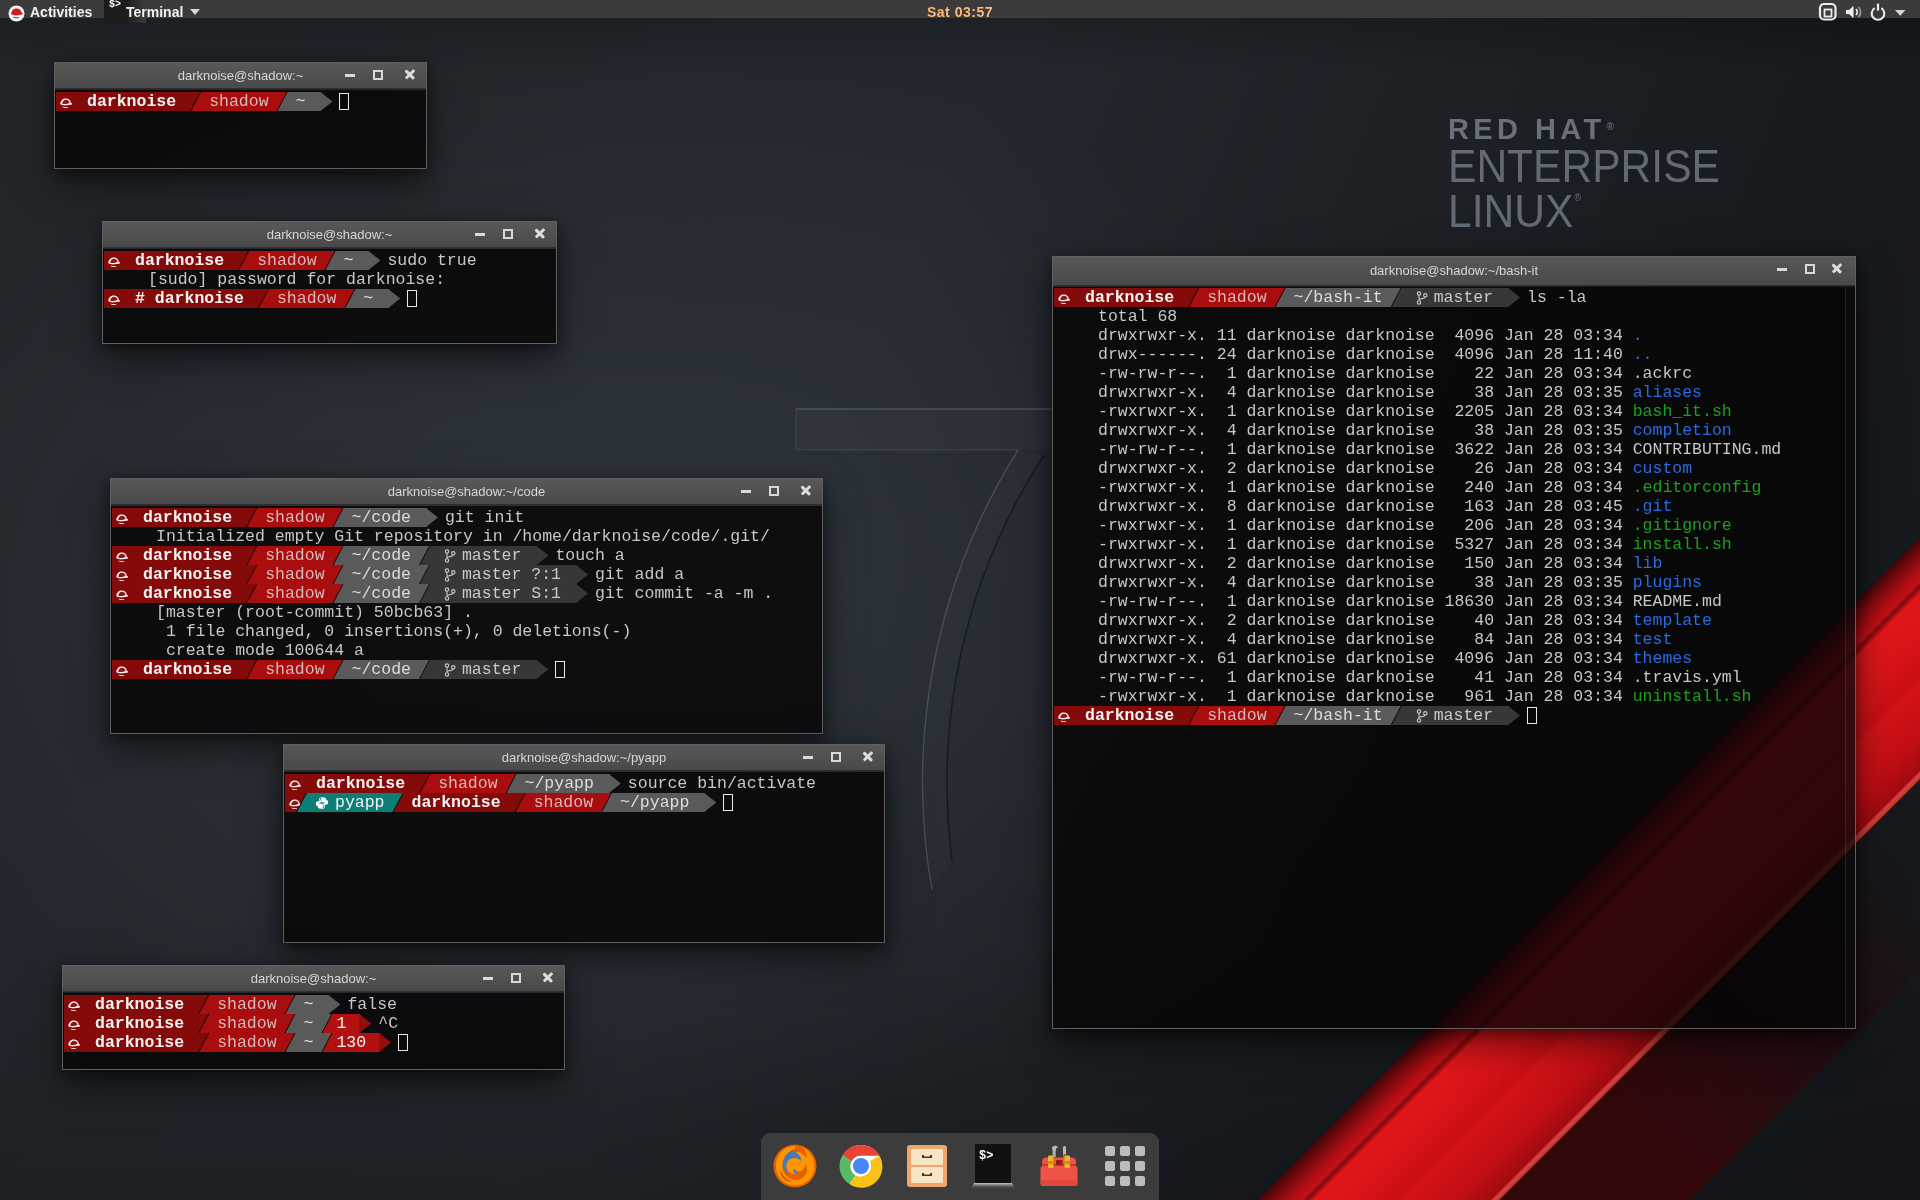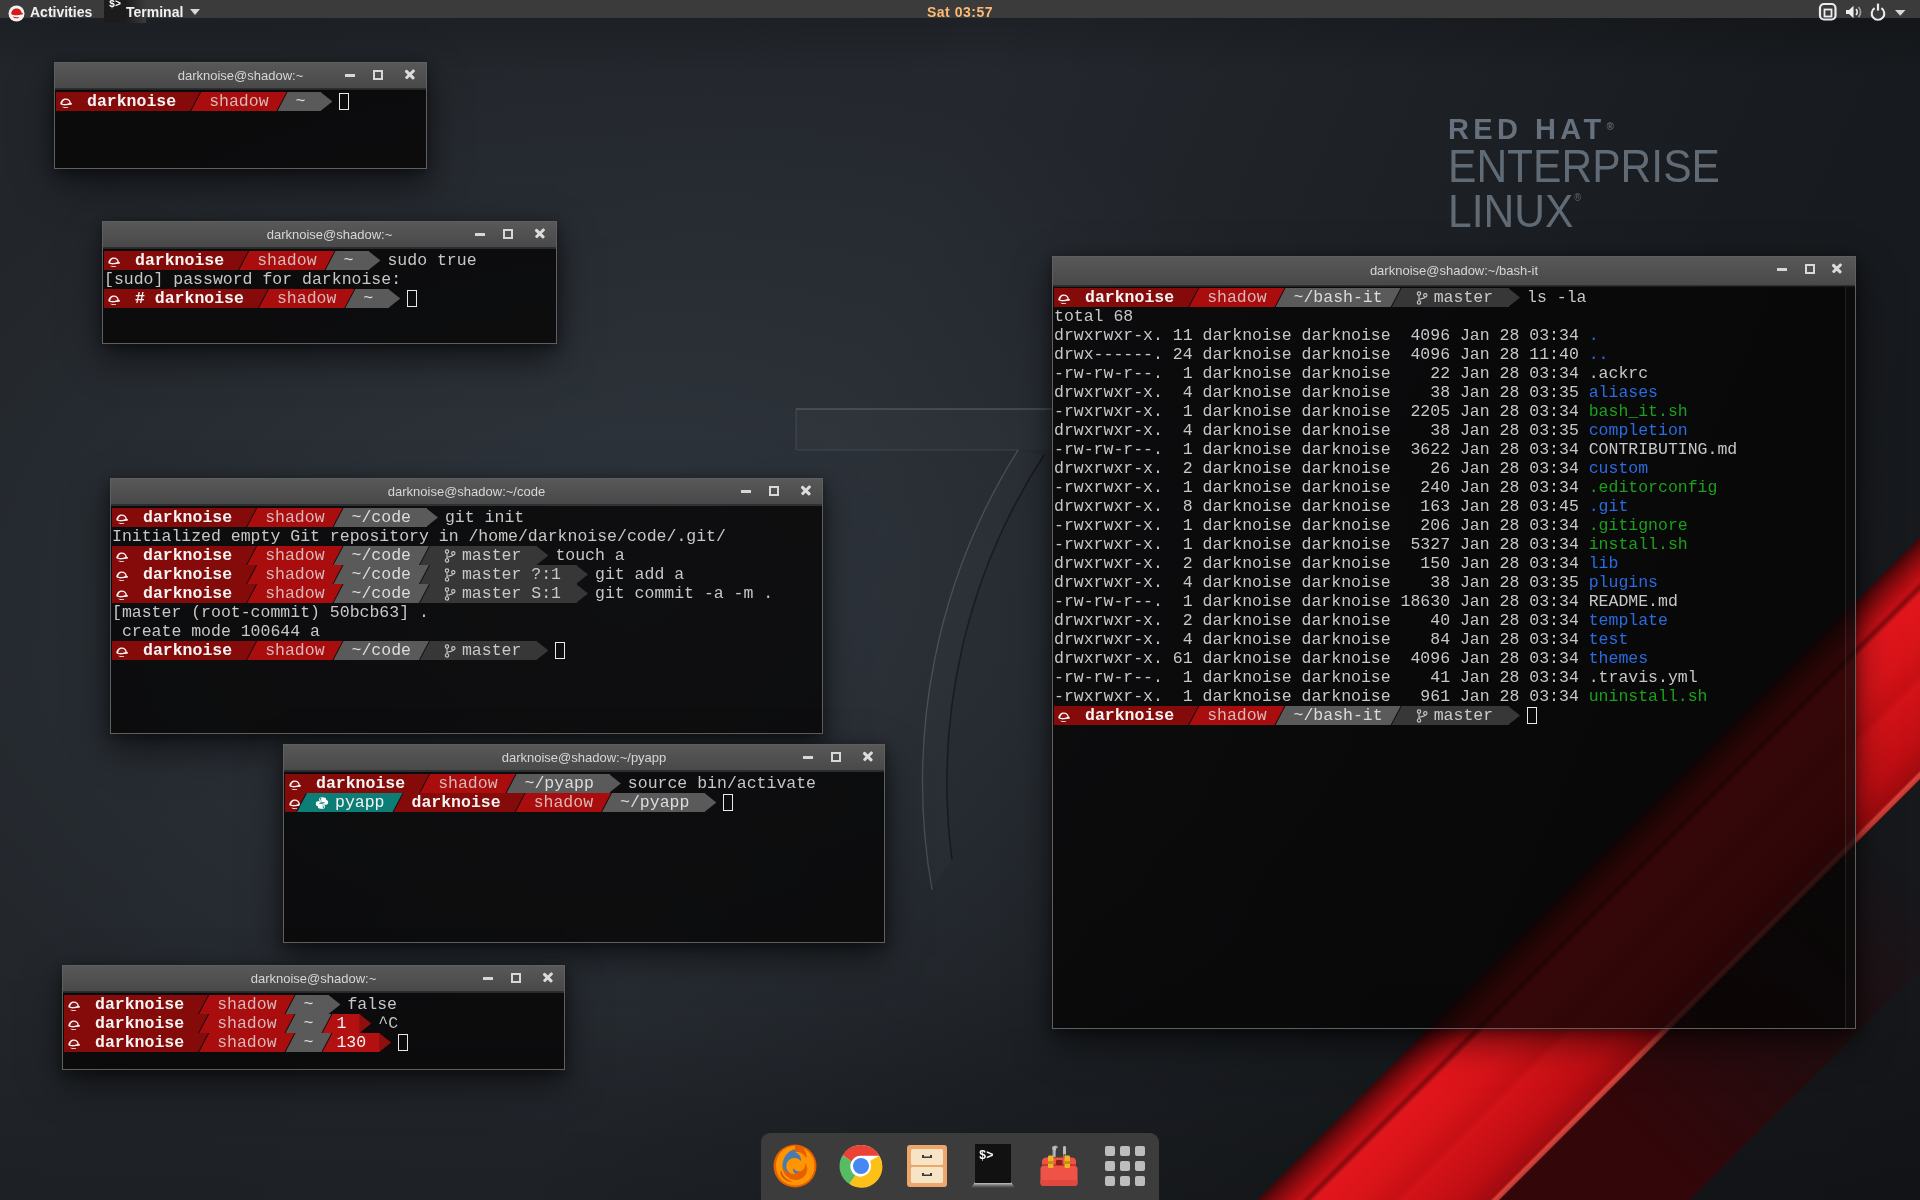--- a/index.html
+++ b/index.html
@@ -33,21 +33,21 @@
 #sysicons { position:absolute; right:0px; top:0px; height:27px; }
 
 .term { position:absolute; border:1px solid #5f5f5f; box-shadow:0 14px 34px rgba(0,0,0,0.55), 0 3px 10px rgba(0,0,0,0.4); }
 .tb { height:26px; background:linear-gradient(#585858,#494949); border-bottom:1px solid #2e2e2e; position:relative; text-align:center; font-weight:normal; font-size:13px; color:#d6d6d6; line-height:25px; }
 .tb .wb { position:absolute; top:0; height:27px; width:20px; color:#d0d0d0; font-weight:normal; }
 .wb.mn:after { content:""; position:absolute; left:5px; top:11px; width:10px; height:3px; background:#d8d8d8; }
 .wb.mx:after { content:""; position:absolute; left:5px; top:7px; width:9.5px; height:9.5px; border:2px solid #d8d8d8; box-sizing:border-box; }
 .wb.cl:before,.wb.cl:after { content:""; position:absolute; left:4.5px; top:10.4px; width:11.5px; height:2.6px; background:#dcdcdc; border-radius:1px;} .wb.cl:before { transform:rotate(45deg);} .wb.cl:after { transform:rotate(-45deg);}
 .bdy { position:absolute; left:0; right:0; top:27px; bottom:0; background:rgba(5,4,4,0.78); padding:2px 0 0 1px; font-family:"Liberation Mono",monospace; font-size:16.5px; color:#c7c7c7; overflow:hidden; }
 .r { display:flex; height:19px; line-height:19px; white-space:pre; }
-.t { white-space:pre; }
+.t { white-space:pre;padding-left:44px; }
 .cmd { margin-left:7px; }
 
 .sg { height:19px; line-height:19px; padding:0 18px; margin-left:-9px; clip-path:polygon(10px 0,100% 0,calc(100% - 10px) 100%,0 100%); display:flex; align-items:center; white-space:pre; }
 .sg.f { margin-left:0; padding-left:3px; clip-path:polygon(0 0,100% 0,calc(100% - 10px) 100%,0 100%); }
 .sg.l { clip-path:polygon(10px 0,100% 0,100% 100%,0 100%); padding-right:16px; }
 .tip { width:12px; height:19px; margin-left:-1px; clip-path:polygon(0 0,100% 50%,0 100%); flex:none;}
 .s1 { background:#850b0b; padding-right:24px; }
 .s2 { background:#a90d0d; color:#d8b9b9; }
 .s3 { background:#5a5a5a; color:#dcdcdc; }
 .s4 { background:#373737; color:#c9c9c9; padding-left:24px; }
@@ -171,20 +171,21 @@
     <div class="r"><span class="sg s1 f"><svg class="hat" width="13" height="11" viewBox="0 0 13 11">
             <path d="M1.3 7.0 C1.6 3.4 3.9 1.4 6.9 1.4 C9.6 1.4 11.5 3.2 11.8 5.8 L13.2 6.6 C13.4 7.1 12.8 7.6 12.0 7.7 L7.5 8.3 C5.1 8.6 3.0 8.2 1.9 7.6 C1.5 7.4 1.3 7.2 1.3 7.0 Z M3.3 9.4 C4.9 10.2 7.2 10.3 9.3 9.9 L8.7 11.0 C7.1 11.5 4.6 11.1 3.6 10.1 Z" fill="#f4f4f4"></path>
             <path d="M3.2 6.8 C3.5 4.2 5.0 2.8 6.9 2.8 C8.8 2.8 10.2 4.0 10.5 6.0 L7.4 6.9 C5.8 7.2 4.2 7.1 3.2 6.8 Z" fill="#941414"></path>
           </svg><span class="u">darknoise</span></span><span class="sg s2">shadow</span><span class="sg s3">~/code</span><span class="sg s4 l"><svg width="12" height="14" viewBox="0 0 12 14" style="margin-right:6px;">
             <circle cx="3" cy="2.6" r="1.7" fill="none" stroke="#c9c9c9" stroke-width="1.1"></circle>
             <circle cx="3" cy="11.4" r="1.7" fill="none" stroke="#c9c9c9" stroke-width="1.1"></circle>
             <circle cx="9.3" cy="4.3" r="1.7" fill="none" stroke="#c9c9c9" stroke-width="1.1"></circle>
             <path d="M3 4.3 L3 9.7 M9.3 6 C9.3 8.2 3.2 7.0 3 8.8" fill="none" stroke="#c9c9c9" stroke-width="1.1"></path>
           </svg>master S:1</span><span class="tip" style="background:#373737;"></span><span class="cmd">git commit -a -m .</span></div>
     <div class="r"><span class="t">[master (root-commit) 50bcb63] .</span></div>
+    <div class="r"><span class="t"> 1 file changed, 0 insertions(+), 0 deletions(-)</span></div>
     <div class="r"><span class="t"> create mode 100644 a</span></div>
     <div class="r"><span class="sg s1 f"><svg class="hat" width="13" height="11" viewBox="0 0 13 11">
             <path d="M1.3 7.0 C1.6 3.4 3.9 1.4 6.9 1.4 C9.6 1.4 11.5 3.2 11.8 5.8 L13.2 6.6 C13.4 7.1 12.8 7.6 12.0 7.7 L7.5 8.3 C5.1 8.6 3.0 8.2 1.9 7.6 C1.5 7.4 1.3 7.2 1.3 7.0 Z M3.3 9.4 C4.9 10.2 7.2 10.3 9.3 9.9 L8.7 11.0 C7.1 11.5 4.6 11.1 3.6 10.1 Z" fill="#f4f4f4"></path>
             <path d="M3.2 6.8 C3.5 4.2 5.0 2.8 6.9 2.8 C8.8 2.8 10.2 4.0 10.5 6.0 L7.4 6.9 C5.8 7.2 4.2 7.1 3.2 6.8 Z" fill="#941414"></path>
           </svg><span class="u">darknoise</span></span><span class="sg s2">shadow</span><span class="sg s3">~/code</span><span class="sg s4 l"><svg width="12" height="14" viewBox="0 0 12 14" style="margin-right:6px;">
             <circle cx="3" cy="2.6" r="1.7" fill="none" stroke="#c9c9c9" stroke-width="1.1"></circle>
             <circle cx="3" cy="11.4" r="1.7" fill="none" stroke="#c9c9c9" stroke-width="1.1"></circle>
             <circle cx="9.3" cy="4.3" r="1.7" fill="none" stroke="#c9c9c9" stroke-width="1.1"></circle>
             <path d="M3 4.3 L3 9.7 M9.3 6 C9.3 8.2 3.2 7.0 3 8.8" fill="none" stroke="#c9c9c9" stroke-width="1.1"></path>
           </svg>master</span><span class="tip" style="background:#373737;"></span><span class="cur"></span></div>

